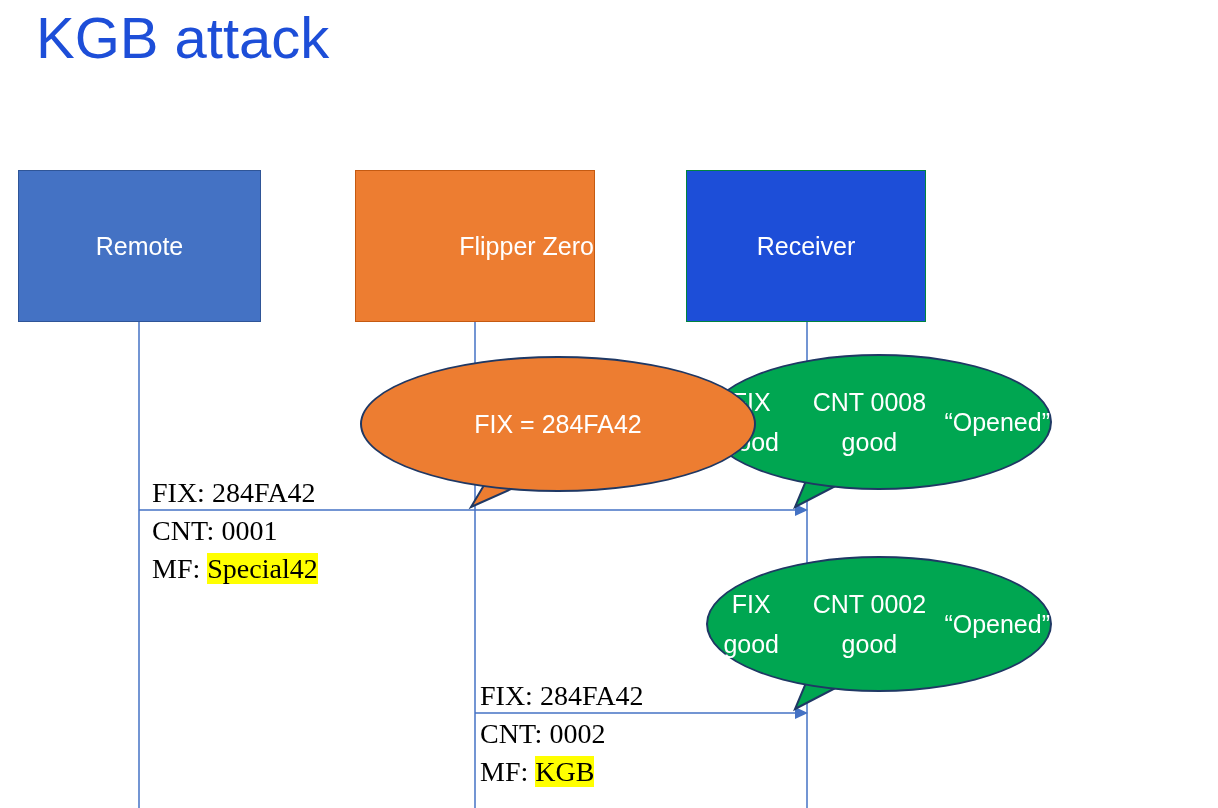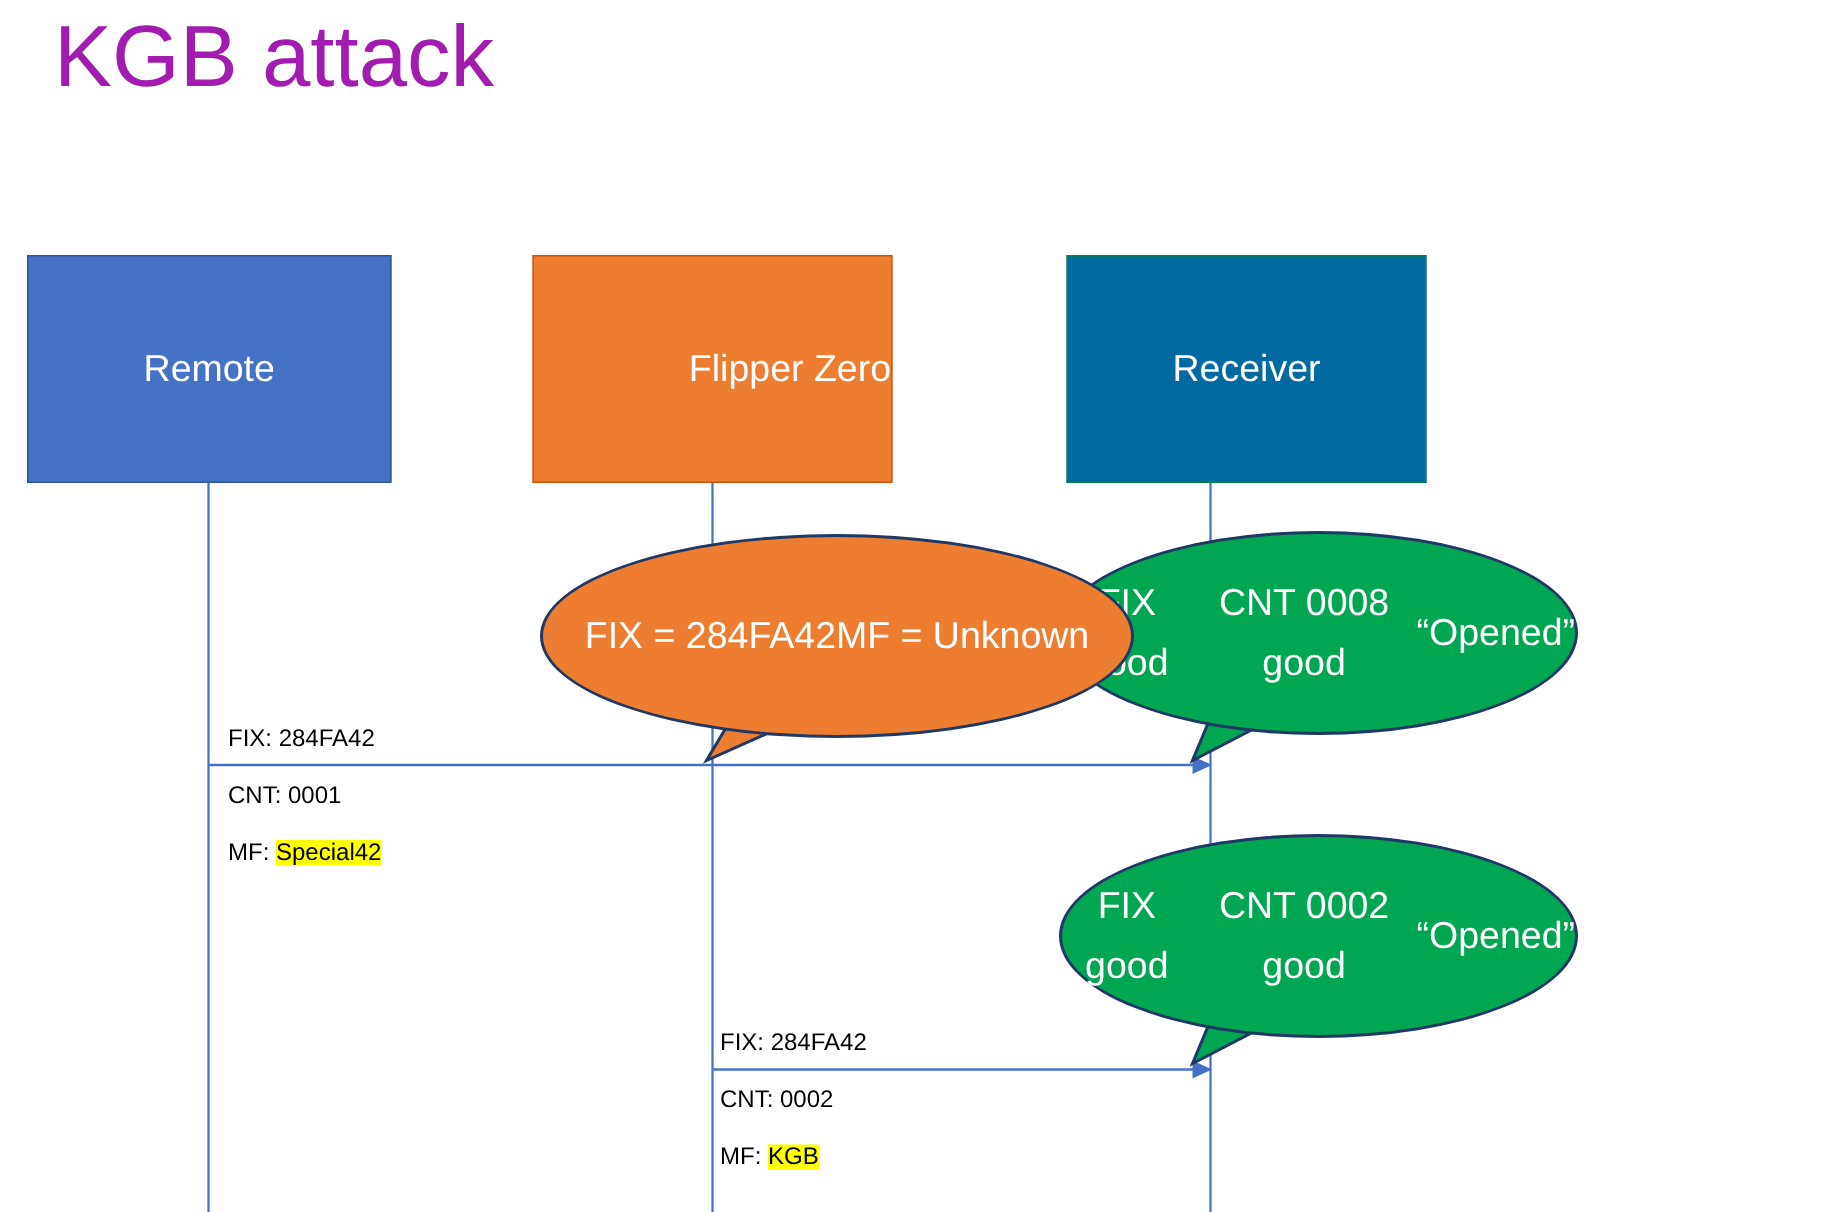--- a/index.html
+++ b/index.html
@@ -13,21 +13,21 @@
     background: #ffffff;
     overflow: hidden;
   }
 
   .title {
     position: absolute;
     left: 36px;
     top: 4px;
     font-size: 58px;
     font-weight: 400;
-    color: #a21caf;
+    color: #1d4ed8;
   }
 
   .svg-layer {
     position: absolute;
     left: 0;
     top: 0;
     z-index: 1;
   }
 
   .actor {
@@ -36,44 +36,45 @@
     height: 152px;
     display: flex;
     align-items: center;
     justify-content: center;
     color: #ffffff;
     font-size: 25px;
     z-index: 2;
   }
   .actor-remote   { left: 18px;  width: 243px; background: #4472C4; border: 1px solid #2F5597; }
   .actor-flipper  { left: 355px; width: 240px; background: #ED7D31; border: 1px solid #C55A11; justify-content: flex-end; }
-  .actor-receiver { left: 711px; width: 240px; background: #0369a1; border: 1px solid #00843F; }
+  .actor-receiver { left: 686px; width: 240px; background: #1d4ed8; border: 1px solid #00843F; }
 
   .bubble {
     position: absolute;
     border-radius: 50%;
     border: 2px solid #1F3864;
     color: #ffffff;
     display: flex;
     align-items: center;
     justify-content: center;
     text-align: center;
     font-size: 25px;
     line-height: 40px;
   }
   .bubble-orange  { left: 360px; top: 356px; width: 396px; height: 136px; background: #ED7D31; z-index: 4; }
   .bubble-green-1 { left: 706px; top: 354px; width: 346px; height: 136px; background: #00A651; z-index: 3; }
   .bubble-green-2 { left: 706px; top: 556px; width: 346px; height: 136px; background: #00A651; z-index: 3; }
 
   .msg {
     position: absolute;
-    font-size: 16px;
+    font-size: 28px;
     line-height: 38px;
     color: #000000;
     z-index: 5;
+    font-family: Liberation Serif, serif;
   }
   .msg-1 { left: 152px; top: 474px; }
   .msg-2 { left: 480px; top: 677px; }
 
   .hl { background: #FFFF00; }
 </style>
 </head>
 <body>
 
 <div class="canvas">
@@ -112,21 +113,20 @@
   </div>
 
   <div class="bubble bubble-green-1">
     <div>FIX good</div>
     <div>CNT 0008 good</div>
     <div>“Opened”</div>
   </div>
 
   <div class="bubble bubble-orange">
     <div>FIX = 284FA42</div>
-    <div>MF = Unknown</div>
   </div>
 
   <div class="bubble bubble-green-2">
     <div>FIX good</div>
     <div>CNT 0002 good</div>
     <div>“Opened”</div>
   </div>
 
   <div class="msg msg-1">
     <div>FIX: 284FA42</div>

